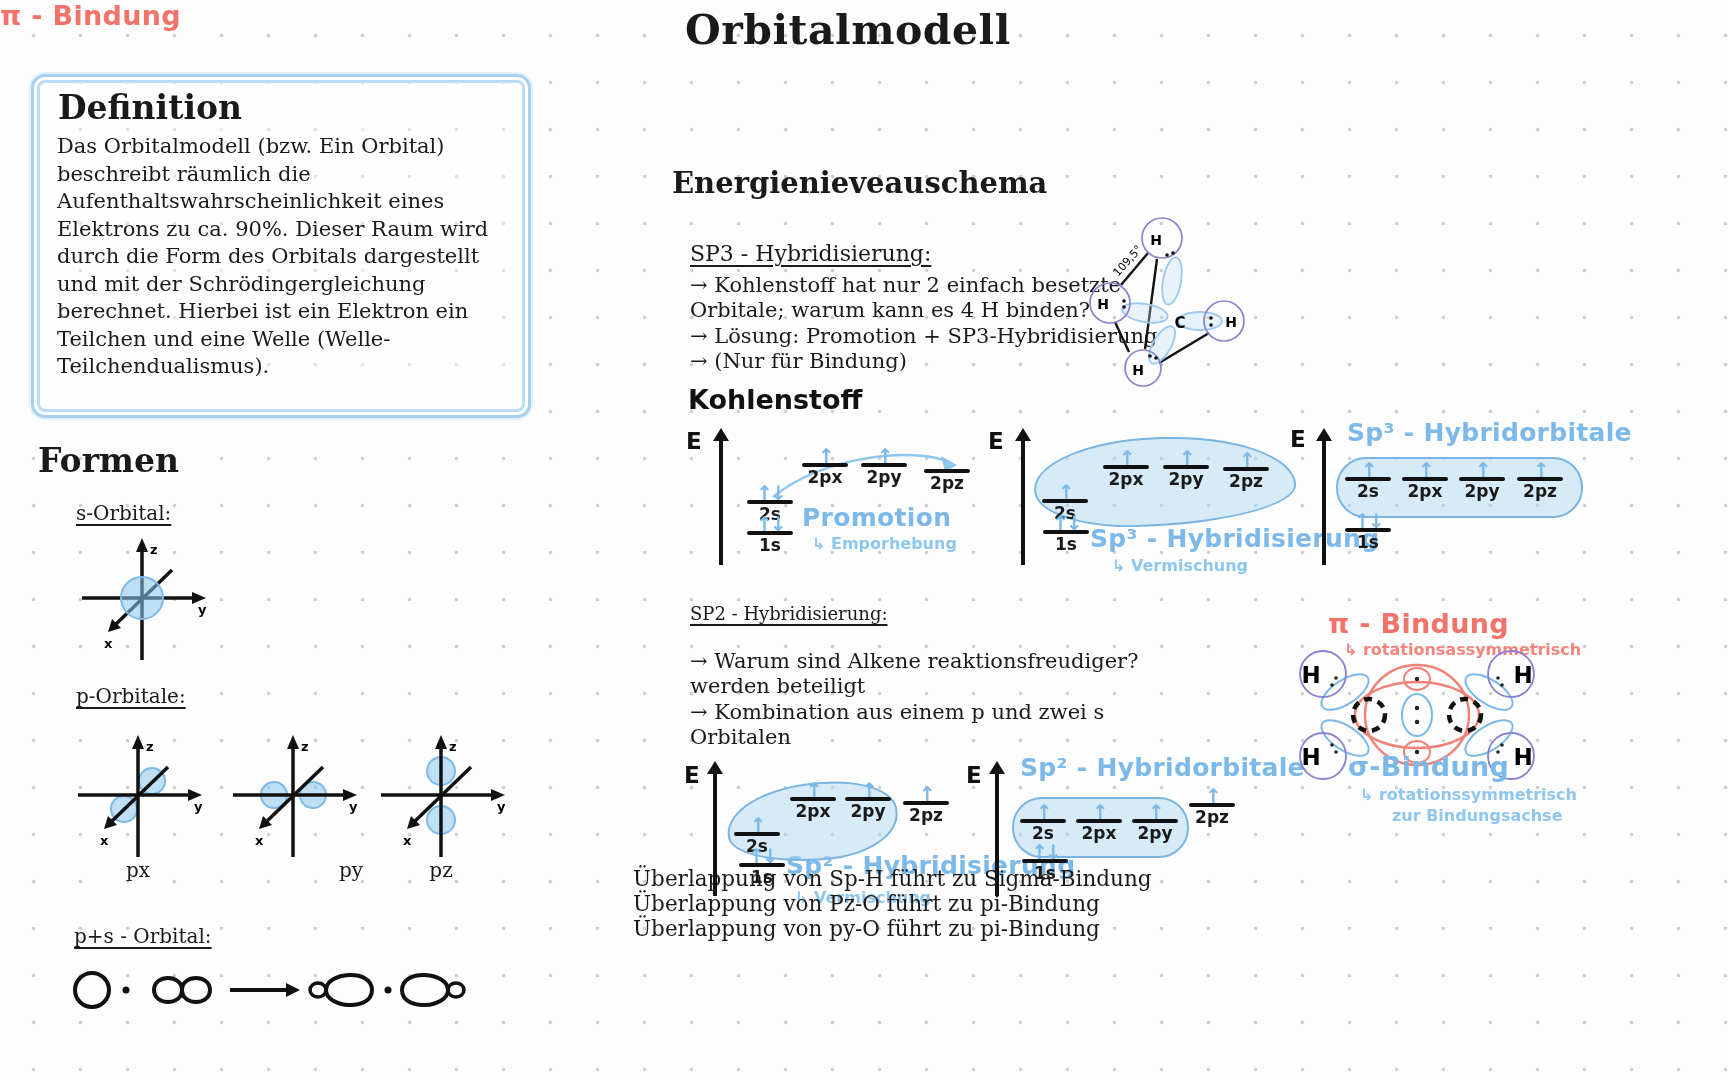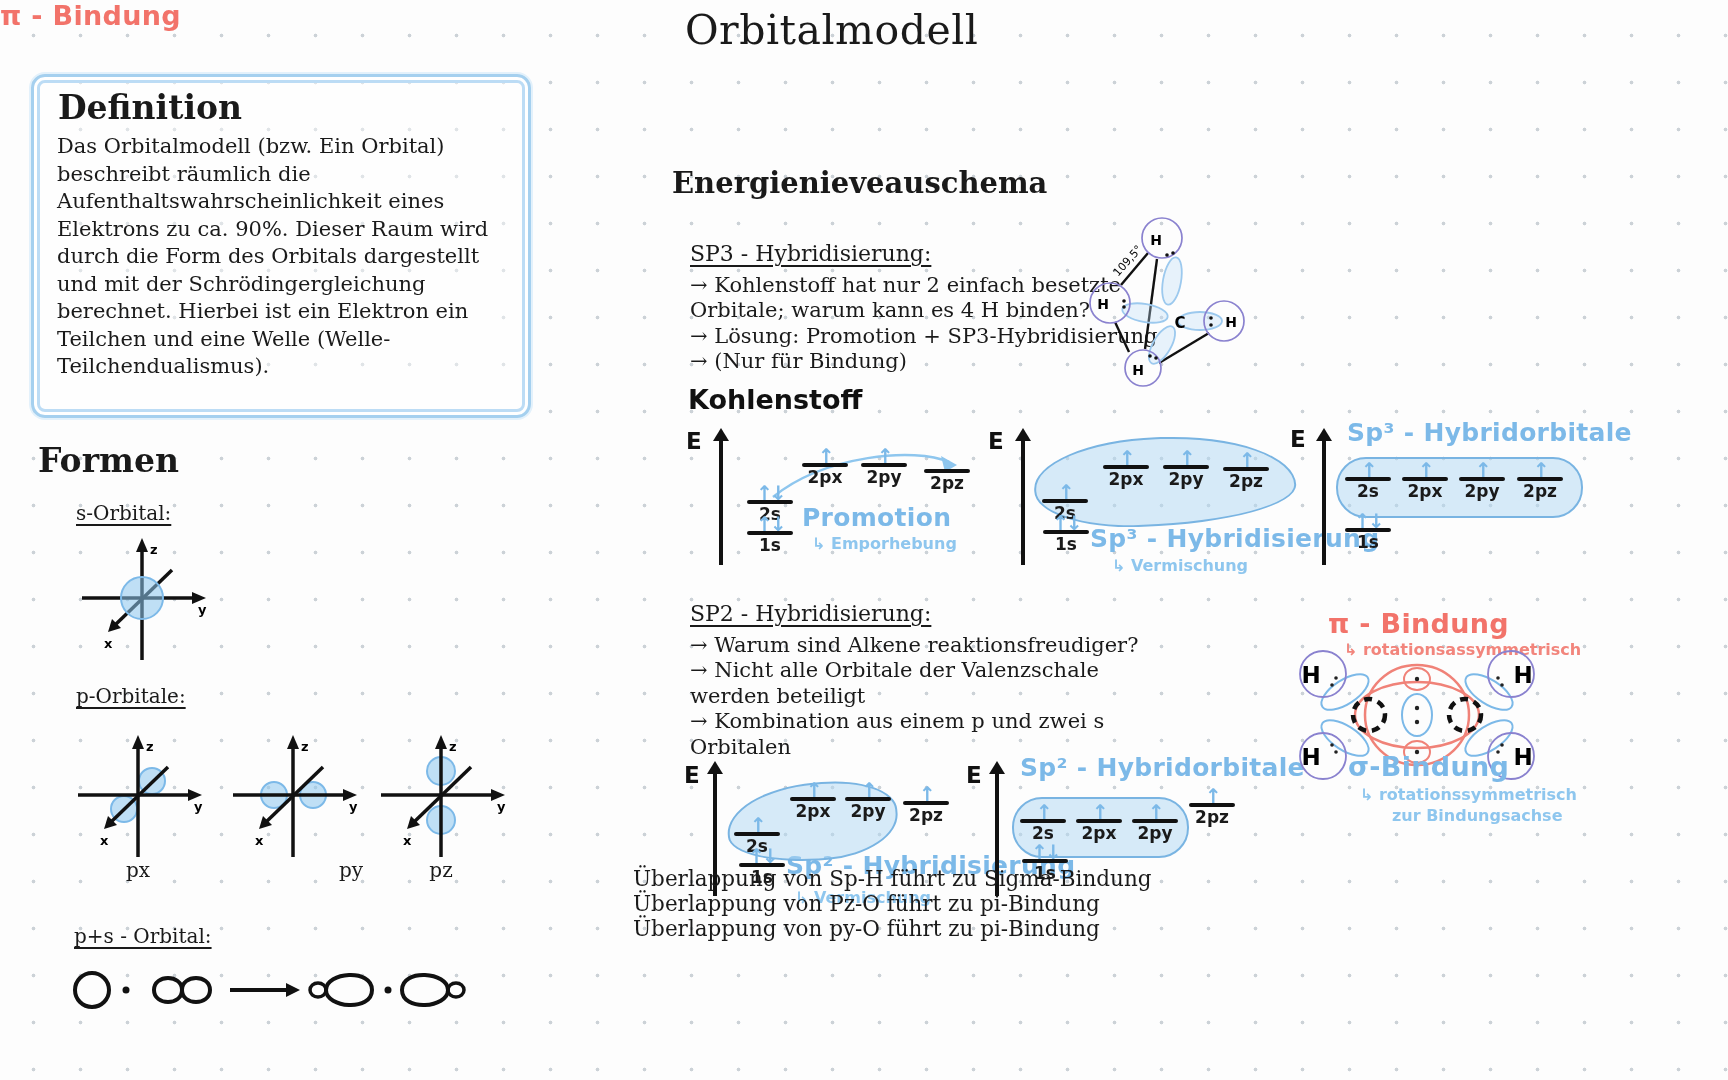--- a/index.html
+++ b/index.html
@@ -4,21 +4,21 @@
 <style>
   html,body{margin:0;padding:0}
   body{
     width:1728px;height:1080px;position:relative;overflow:hidden;
     background:#fdfdfd;
     background-image:radial-gradient(circle,#ccd2d7 1.8px,transparent 2.1px);
     background-size:47px 47px;background-position:10px 12px;
     font-family:"DejaVu Serif",serif;color:#1a1a1a;
   }
   .abs{position:absolute}
-  .heading-xl{font-size:41px;font-weight:400;letter-spacing:.5px}
+  .heading-xl{font-size:41px;font-weight:700;letter-spacing:.5px}
   .heading-lg{font-size:33px;font-weight:700}
   .heading-md{font-size:29px;font-weight:700}
   .ul{text-decoration:underline;text-decoration-thickness:2px;text-underline-offset:4px}
   .defbox{
     border:3px solid #a5d0ef;border-radius:14px;
     box-shadow:inset 0 0 0 3px #ffffff, inset 0 0 0 6px #bcdcf5, 0 0 0 2px #e3f1fb;
     background:rgba(255,255,255,.4);
   }
   .def-heading{font-size:33px;font-weight:700}
   .body-text{font-size:21px;line-height:27.5px}
@@ -267,23 +267,22 @@
     <div class="bar"></div>
     <span class="lvl-label">2pz</span>
   </div>
   <div class="abs lvl" style="left:1345px;top:514px">
     <span class="elec">↑↓</span>
     <div class="bar"></div>
     <span class="lvl-label">1s</span>
   </div>
 
   <div class="abs" style="left:690px;top:601px">
-    <div class="note-line ul" style="font-size:22px;margin-bottom:6px">SP2 - Hybridisierung:</div>
+    <div class="note-line ul" style="font-size:18px;margin-bottom:22px">SP2 - Hybridisierung:</div>
     <div class="note-line">→ Warum sind Alkene reaktionsfreudiger?</div>
-    <div class="note-line">→ Nicht alle Orbitale der Valenzschale</div>
     <div class="note-line">werden beteiligt</div>
     <div class="note-line">→ Kombination aus einem p und zwei s</div>
     <div class="note-line">Orbitalen</div>
   </div>
 
   <span class="abs elabel" style="left:684px;top:762px">E</span>
   <div class="abs eaxis" style="left:713px;top:773px;height:123px"></div>
   <div class="abs blob blob-irr2" style="left:727px;top:783px;width:167px;height:74px"></div>
   <div class="abs lvl" style="left:790px;top:783px">
     <span class="elec">↑</span>

